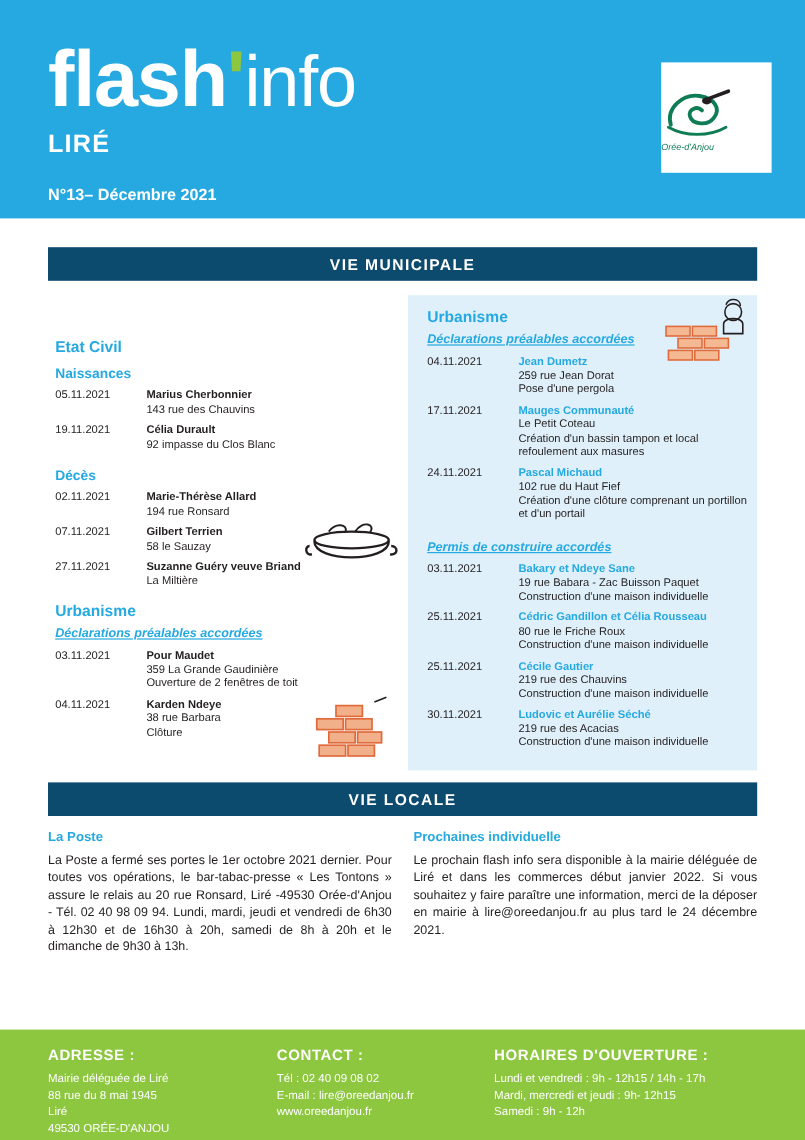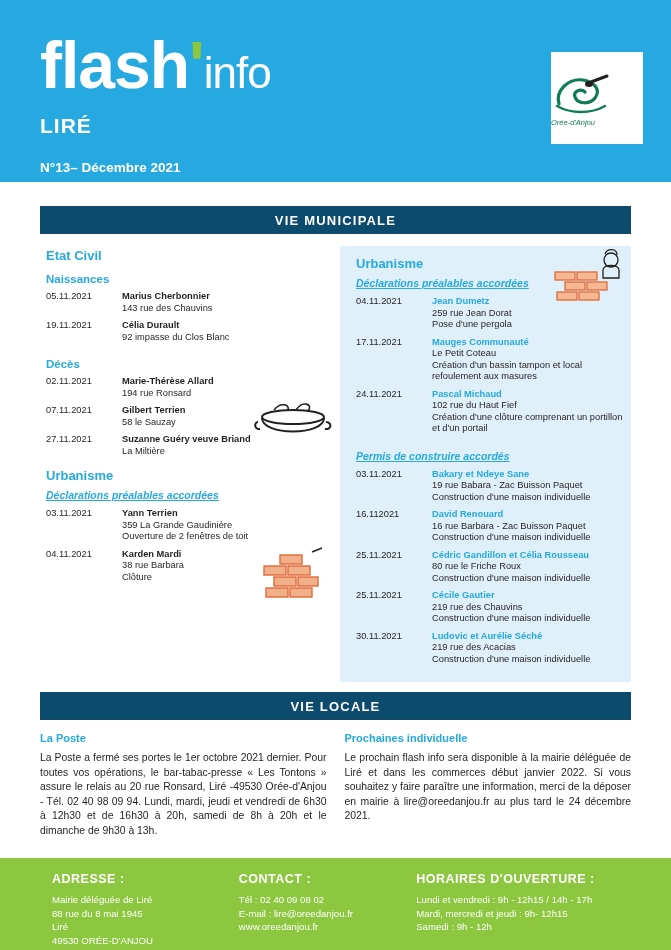--- a/index.html
+++ b/index.html
@@ -29,21 +29,21 @@
     margin-top: 12px;
   }
   .logo-line .flash { font-weight: bold; }
   .logo-line .apos {
     color: #8dc63f;
     font-weight: bold;
     font-size: 66px;
   }
   .logo-line .info {
     font-weight: normal;
-    font-size: 44px;
+    font-size: 60px;
     color: #ffffff;
   }
   .commune {
     color: #ffffff;
     font-size: 21px;
     font-weight: bold;
     letter-spacing: 1px;
     margin-top: 6px;
   }
   .issue {
@@ -86,21 +86,21 @@
   .banner.vie-municipale { margin-top: 24px; }
   .banner.vie-locale { margin-top: 10px; }
 
   
   .content {
     display: flex;
     gap: 0;
     padding: 0 40px;
     margin-top: 12px;
   }
-  .col-left { width: 300px; padding-right: 6px; position: relative;}
+  .col-left { width: 300px; padding-right: 6px; position: relative; margin-top: 33px;}
   .col-right {
     width: 291px;
     background: #dff0fa;
     padding: 8px 10px 12px 10px;
     position: relative;
   }
 
   h3.blue {
     color: #25a9e0;
     font-size: 13px;
@@ -170,21 +170,21 @@
   }
 
   
   .footer {
     position: absolute;
     left: 0; right: 0; bottom: 0;
     height: 92px;
     background: #8dc63f;
     color: #ffffff;
     display: flex;
-    padding: 14px 40px 0 52px;
+    padding: 14px 40px 0 40px;
   }
   .footer .fcol { flex: 1; }
   .footer .fcol.contact { flex: 0.95; }
   .footer .fcol.horaires { flex: 1.15; }
   .footer h4 {
     margin: 0 0 7px 0;
     font-size: 12.5px;
     font-weight: bold;
     letter-spacing: 0.5px;
   }
@@ -267,29 +267,29 @@
     </tbody>
       </table>
 
     <h3 class="blue">Urbanisme</h3>
     <div class="subhead-underline">Déclarations préalables accordées</div>
     <table class="entries">
       <tbody>
           <tr>
         <td class="date">03.11.2021</td>
         <td class="det">
-          <span class="nm">Yann Terrien</span>
+          <span class="nm">Pour Maudet</span>
           <span class="ln">359 La Grande Gaudinière</span>
           <span class="ln">Ouverture de 2 fenêtres de toit</span>
         </td>
       </tr>
       <tr>
         <td class="date">04.11.2021</td>
         <td class="det">
-          <span class="nm">Karden Mardi</span>
+          <span class="nm">Karden Ndeye</span>
           <span class="ln">38 rue Barbara</span>
           <span class="ln">Clôture</span>
         </td>
       </tr>
     </tbody>
       </table>
 
     <svg class="doodle doodle-pot" width="78" height="48" viewBox="0 0 78 48">
       <path d="M8 20 C8 38, 70 38, 70 20" fill="none" stroke="#231f20" stroke-width="2"></path>
       <ellipse cx="39" cy="19" rx="31" ry="7" fill="none" stroke="#231f20" stroke-width="2"></ellipse>
@@ -367,28 +367,20 @@
       <tbody>
           <tr>
         <td class="date">03.11.2021</td>
         <td class="det">
           <span class="nm">Bakary et Ndeye Sane</span>
           <span class="ln">19 rue Babara - Zac Buisson Paquet</span>
           <span class="ln">Construction d'une maison individuelle</span>
         </td>
       </tr>
       <tr>
-        <td class="date">16.112021</td>
-        <td class="det">
-          <span class="nm">David Renouard</span>
-          <span class="ln">16 rue Barbara - Zac Buisson Paquet</span>
-          <span class="ln">Construction d'une maison individuelle</span>
-        </td>
-      </tr>
-      <tr>
         <td class="date">25.11.2021</td>
         <td class="det">
           <span class="nm">Cédric Gandillon et Célia Rousseau</span>
           <span class="ln">80 rue le Friche Roux</span>
           <span class="ln">Construction d'une maison individuelle</span>
         </td>
       </tr>
       <tr>
         <td class="date">25.11.2021</td>
         <td class="det">

